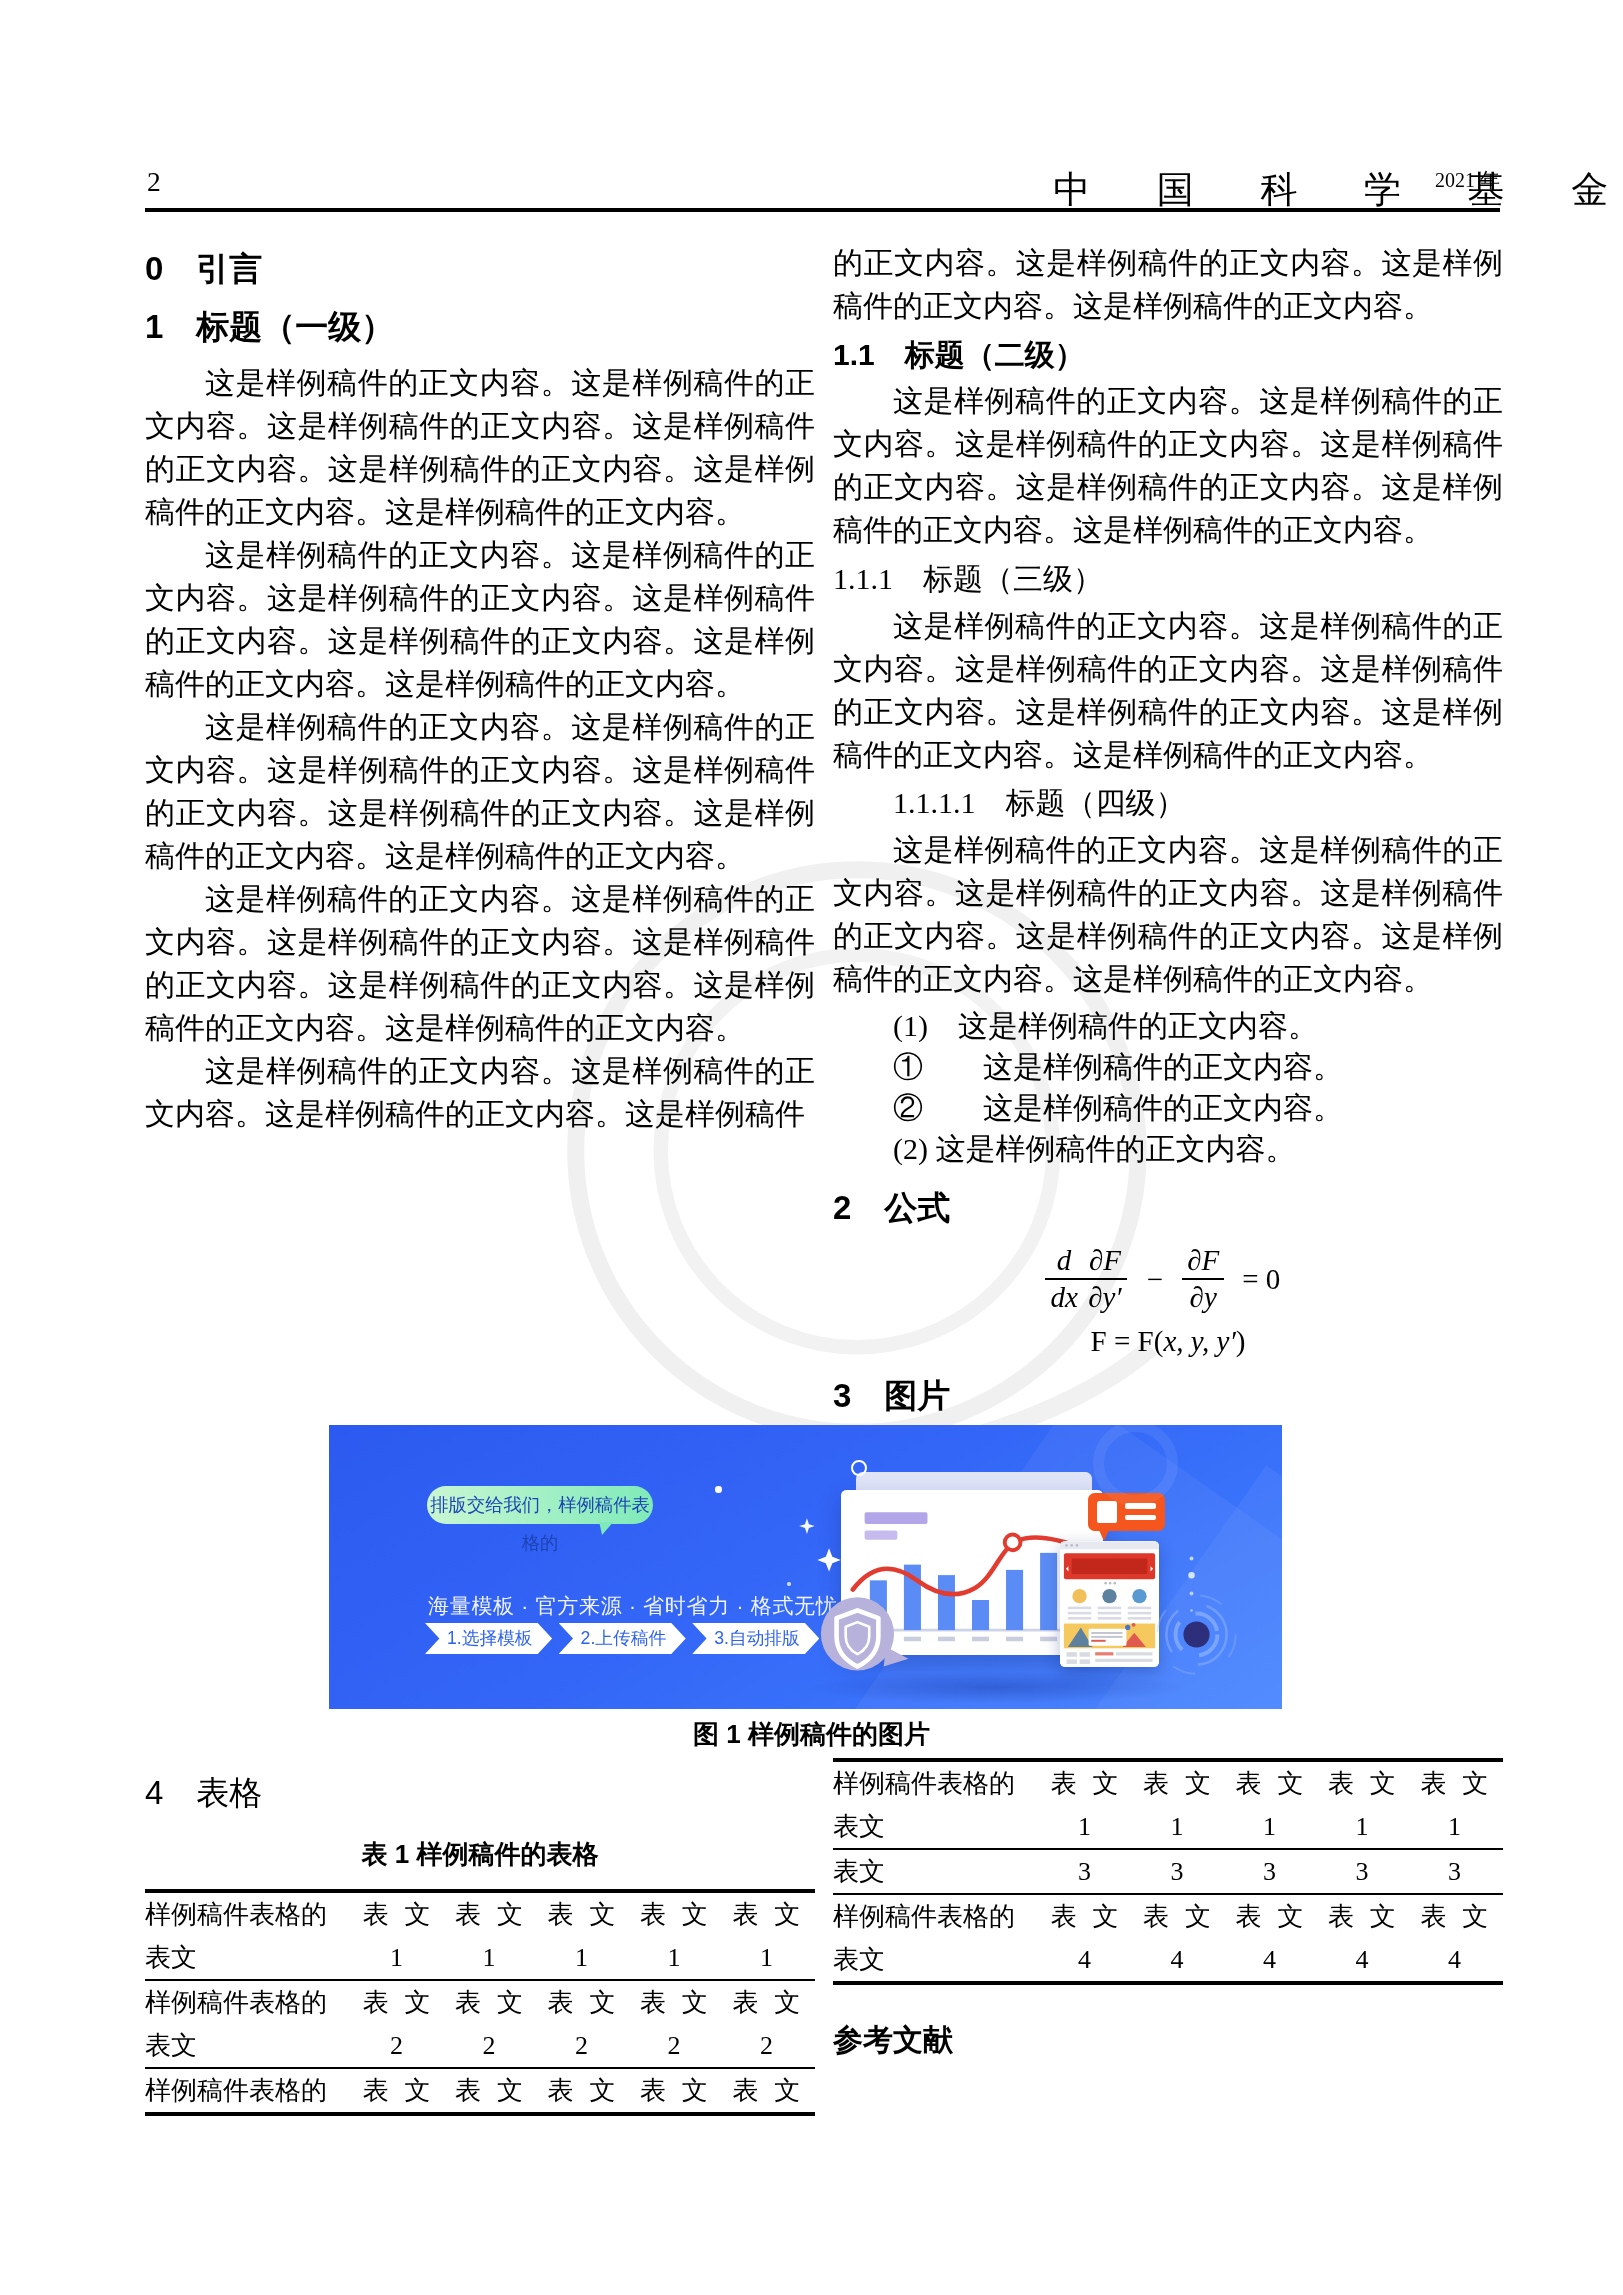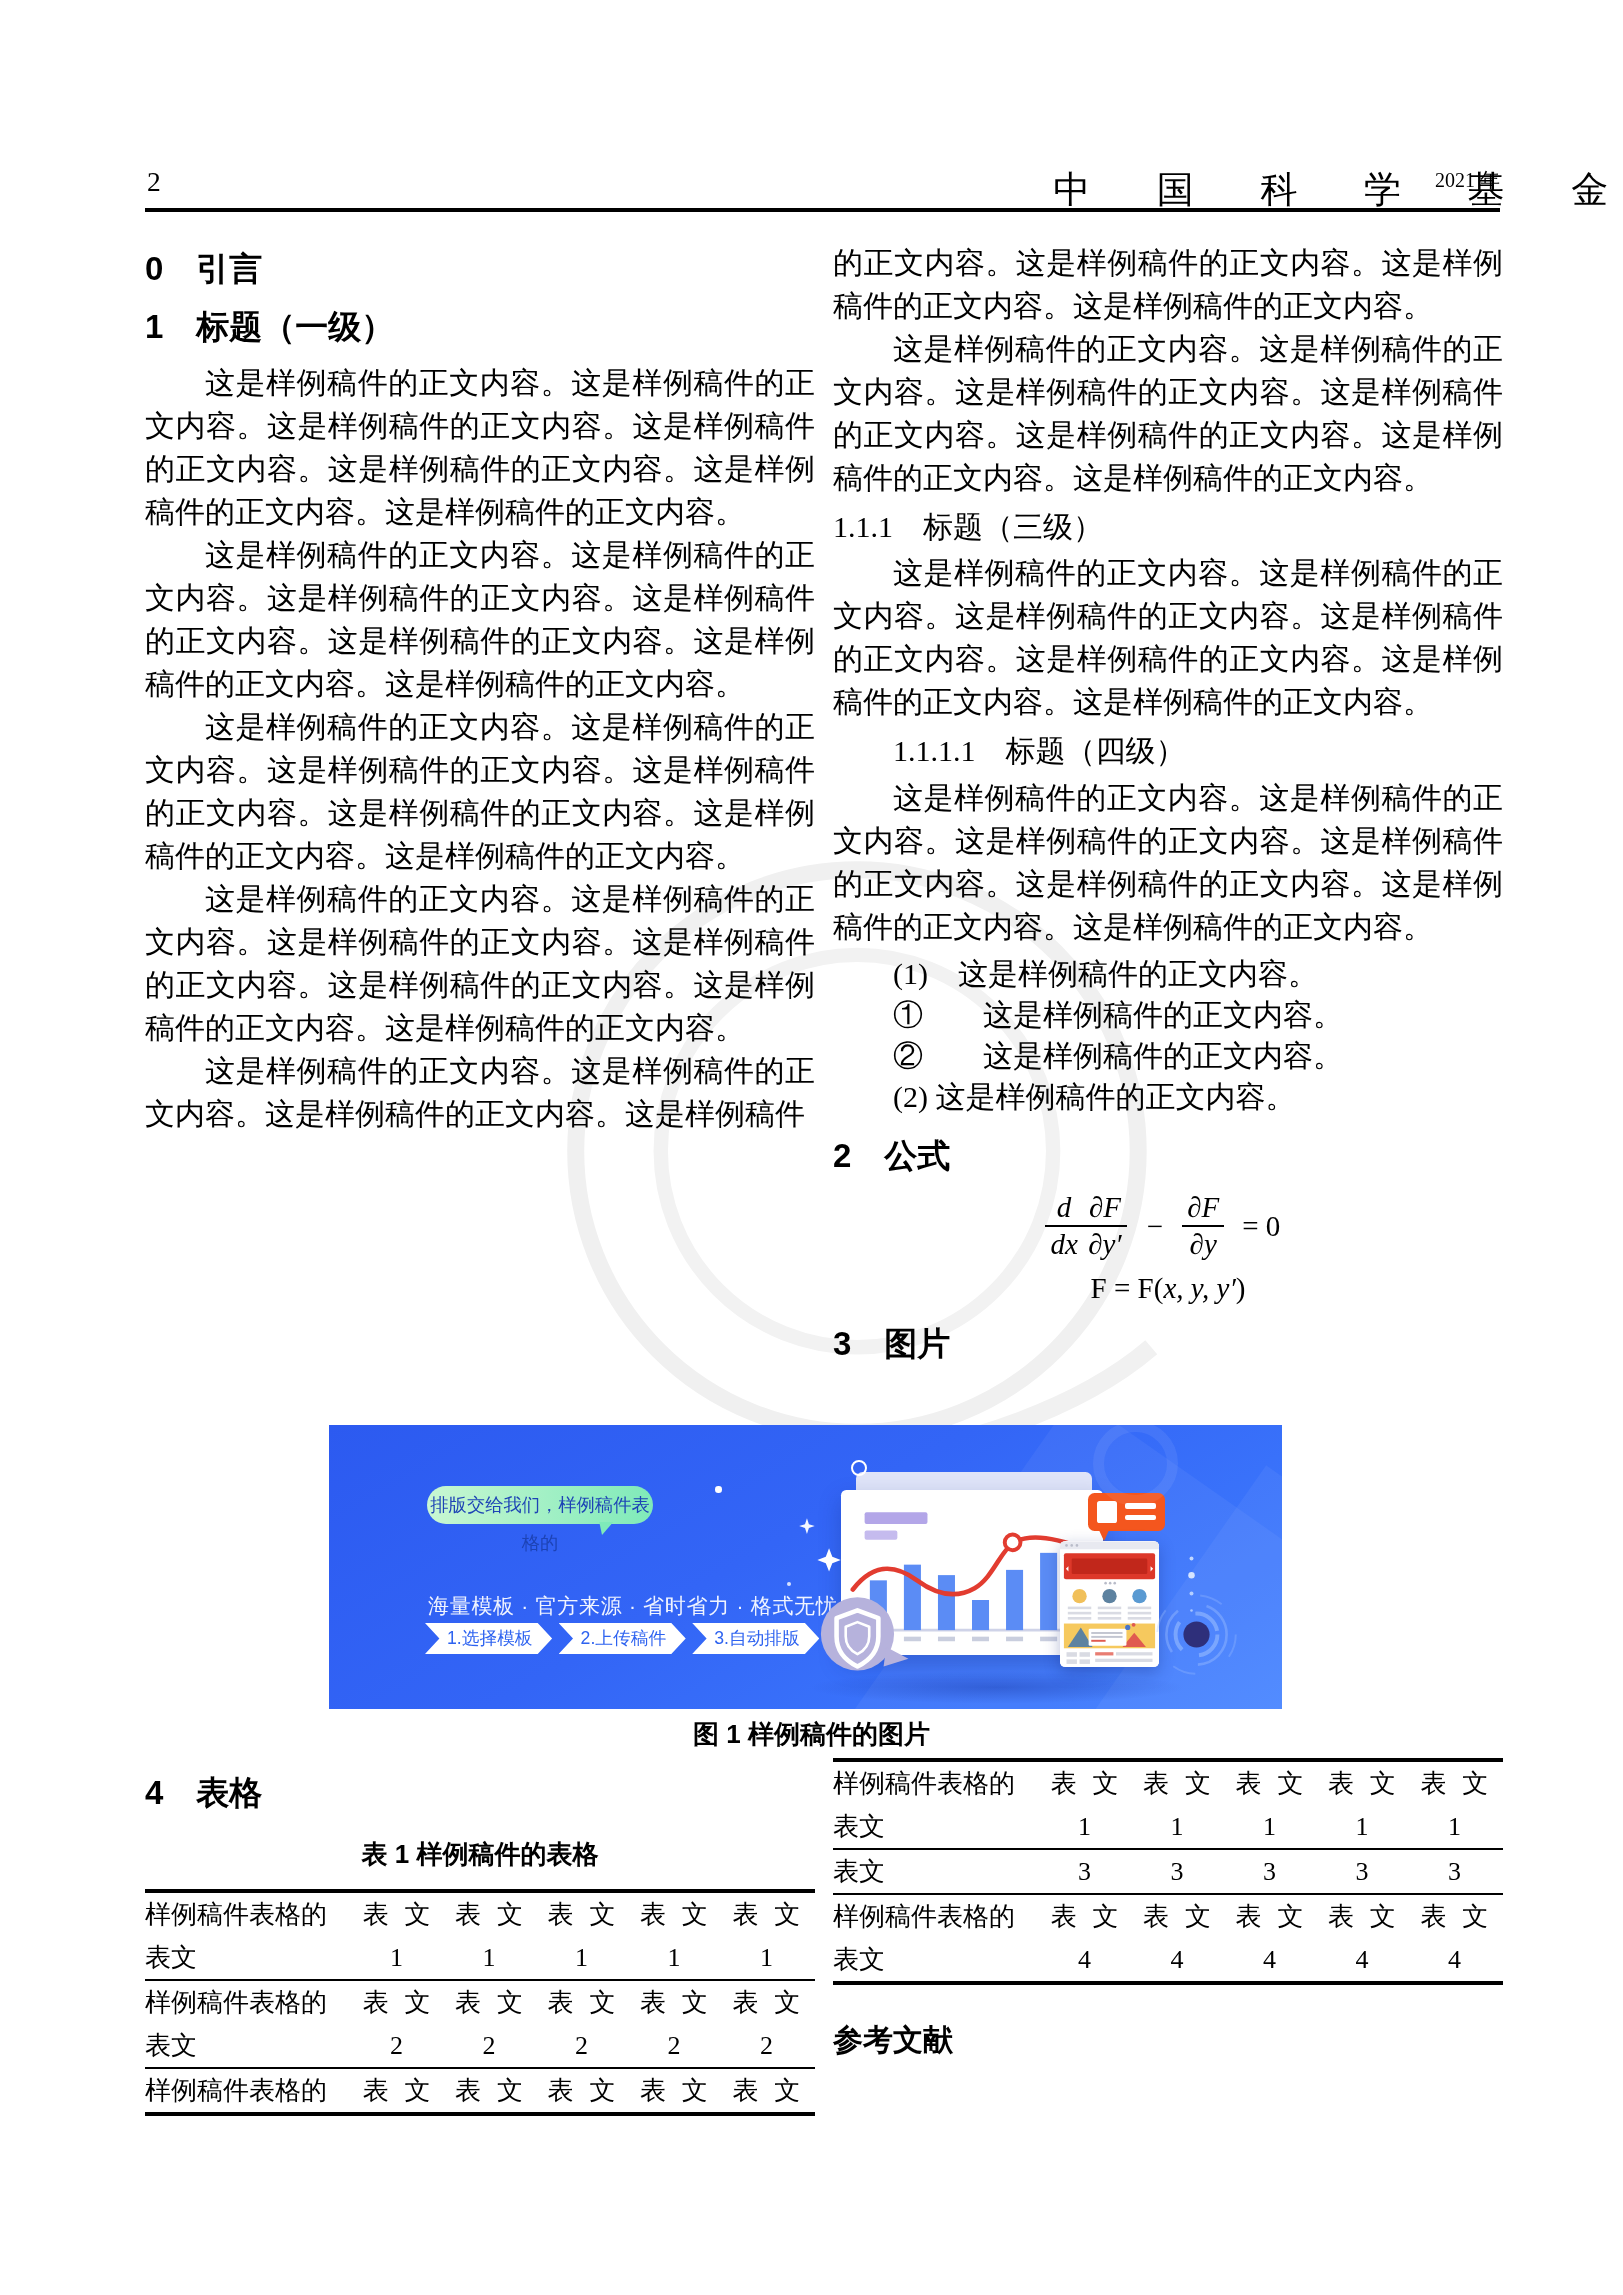--- a/index.html
+++ b/index.html
@@ -74,21 +74,21 @@
   .il-circle{left:522px;top:35px;width:11.8px;height:11.8px;border:2.6px solid #fff;border-radius:50%;}
   .il-gear{left:764px;top:-3.9px;width:63px;height:63px;border:11.8px solid rgba(255,255,255,0.07);border-radius:50%;}
   .il-shadow{left:478px;top:246px;width:379px;height:33px;
              background:radial-gradient(ellipse at center,rgba(18,44,150,0.35) 0%,rgba(18,44,150,0) 70%);}
   .il-dot{background:#fff;border-radius:50%;}
   
   .fig-caption{position:absolute;left:0;right:0;top:1717px;text-align:center;z-index:3;
                font-family:"Liberation Sans","DejaVu Sans",sans-serif;font-weight:bold;font-size:26px;}
   .tables-left{position:absolute;left:145px;top:1774px;width:670px;z-index:1;}
   .tables-right{position:absolute;left:833px;top:1758px;width:670px;z-index:1;}
-  .tbl-h{font-family:"Liberation Sans","DejaVu Sans",sans-serif;font-weight:bold;font-size:33px;
+  .tbl-h{font-family:"Liberation Sans","DejaVu Sans",sans-serif;font-weight:normal;font-size:33px;
          line-height:38px;margin:0 0 25px 0;}
   .tbl-caption{text-align:center;font-family:"Liberation Sans","DejaVu Sans",sans-serif;
                font-weight:bold;font-size:26px;margin:0 0 17px 0;}
   table.sample{width:100%;border-collapse:collapse;border-top:4.6px solid #000;border-bottom:4.6px solid #000;
                font-size:26px;}
   table.sample td{height:43px;padding:0;}
   table.sample td.lbl{width:31%;text-align:left;}
   table.sample td.val{width:13.8%;text-align:center;letter-spacing:0.18em;}
   table.sample tr.rule-after td{border-bottom:2.6px solid #000;}
   .refs{margin-top:35px;font-family:"Liberation Sans","DejaVu Sans",sans-serif;font-weight:bold;font-size:30px;}
@@ -114,20 +114,21 @@
     <div class="h-big">1　标题（一级）</div>
     <p>这是样例稿件的正文内容。这是样例稿件的正文内容。这是样例稿件的正文内容。这是样例稿件的正文内容。这是样例稿件的正文内容。这是样例稿件的正文内容。这是样例稿件的正文内容。</p>
     <p>这是样例稿件的正文内容。这是样例稿件的正文内容。这是样例稿件的正文内容。这是样例稿件的正文内容。这是样例稿件的正文内容。这是样例稿件的正文内容。这是样例稿件的正文内容。</p>
     <p>这是样例稿件的正文内容。这是样例稿件的正文内容。这是样例稿件的正文内容。这是样例稿件的正文内容。这是样例稿件的正文内容。这是样例稿件的正文内容。这是样例稿件的正文内容。</p>
     <p>这是样例稿件的正文内容。这是样例稿件的正文内容。这是样例稿件的正文内容。这是样例稿件的正文内容。这是样例稿件的正文内容。这是样例稿件的正文内容。这是样例稿件的正文内容。</p>
     <p>这是样例稿件的正文内容。这是样例稿件的正文内容。这是样例稿件的正文内容。这是样例稿件</p>
   </div>
 
   <div class="col col-right">
     <p class="noindent">的正文内容。这是样例稿件的正文内容。这是样例稿件的正文内容。这是样例稿件的正文内容。</p>
+    <div class="h-sub">1.1　标题（二级）</div>
     <p>这是样例稿件的正文内容。这是样例稿件的正文内容。这是样例稿件的正文内容。这是样例稿件的正文内容。这是样例稿件的正文内容。这是样例稿件的正文内容。这是样例稿件的正文内容。</p>
     <div class="h-plain">1.1.1　标题（三级）</div>
     <p>这是样例稿件的正文内容。这是样例稿件的正文内容。这是样例稿件的正文内容。这是样例稿件的正文内容。这是样例稿件的正文内容。这是样例稿件的正文内容。这是样例稿件的正文内容。</p>
     <div class="h-plain indent">1.1.1.1　标题（四级）</div>
     <p>这是样例稿件的正文内容。这是样例稿件的正文内容。这是样例稿件的正文内容。这是样例稿件的正文内容。这是样例稿件的正文内容。这是样例稿件的正文内容。这是样例稿件的正文内容。</p>
     <ul class="sample-list">
 
     <li>(1)　这是样例稿件的正文内容。</li>
         <li>①　　这是样例稿件的正文内容。</li>
         <li>②　　这是样例稿件的正文内容。</li>

